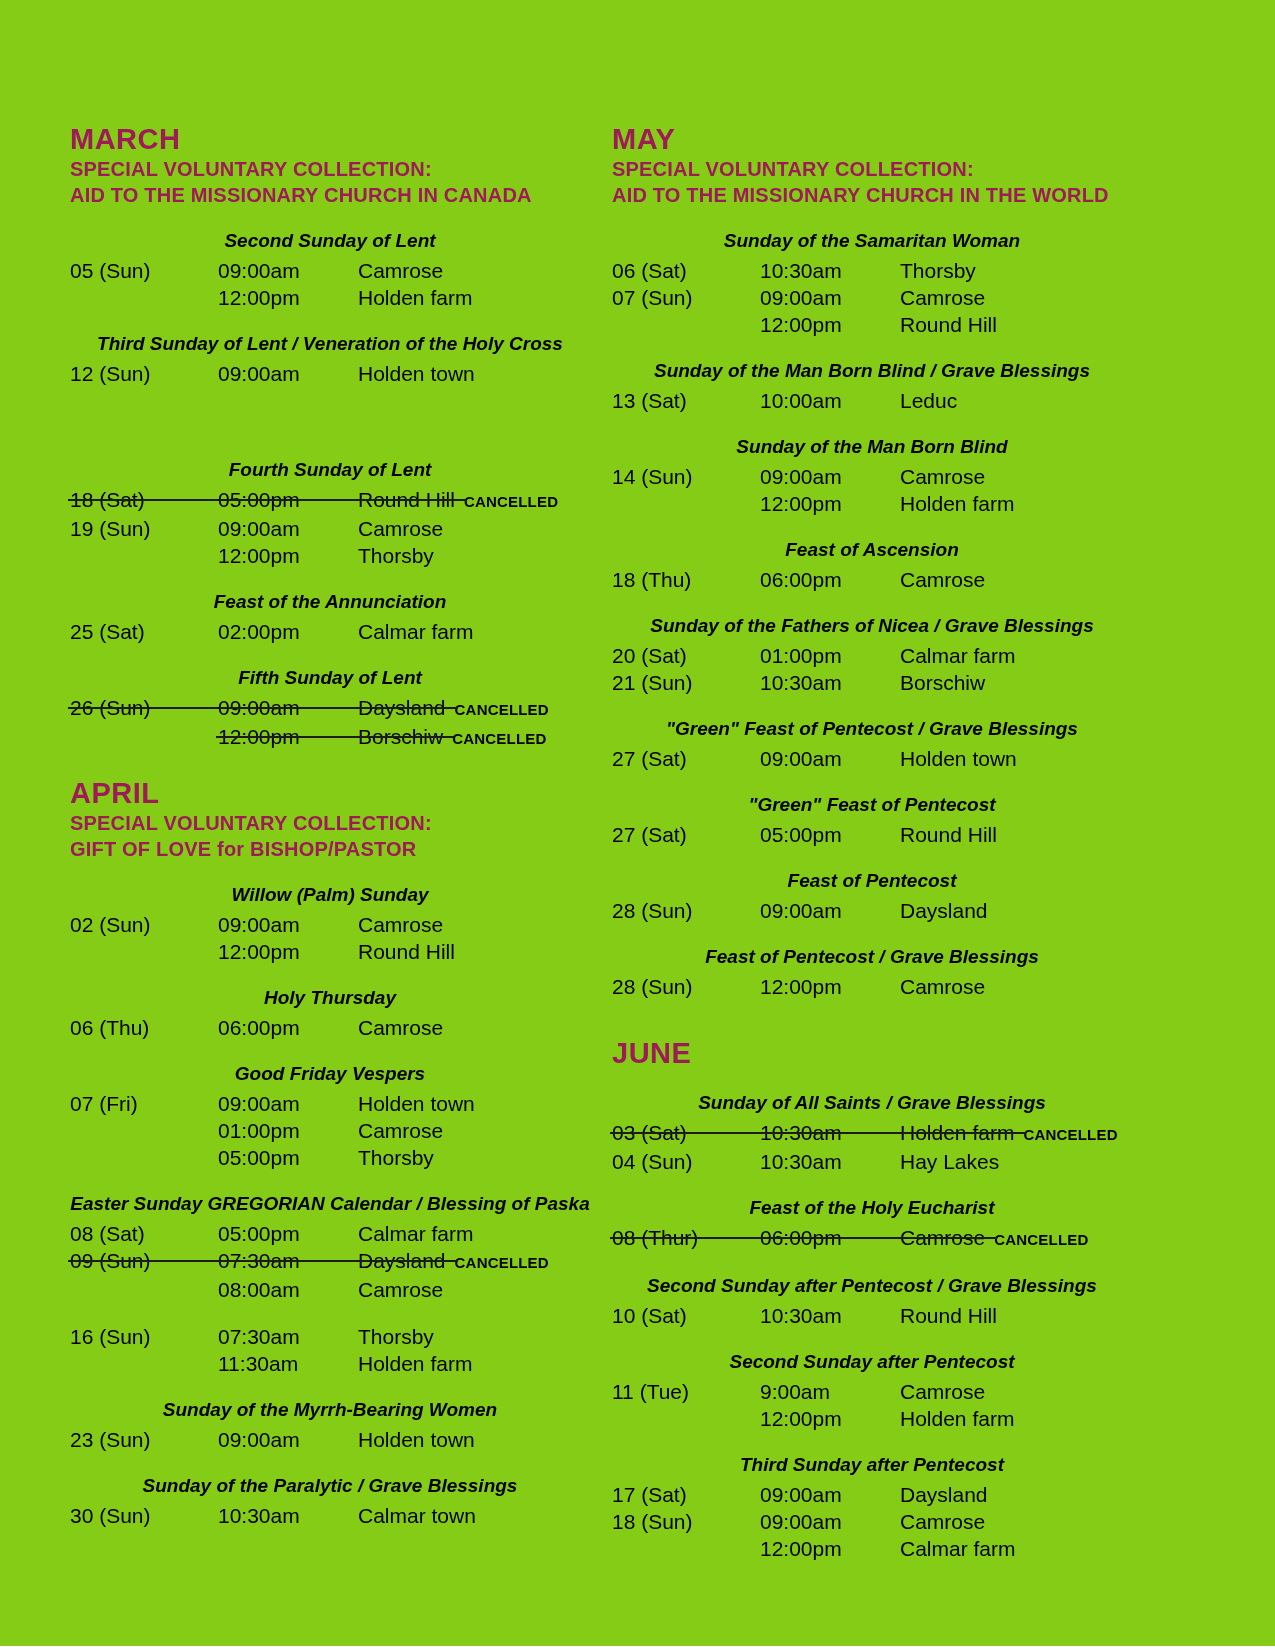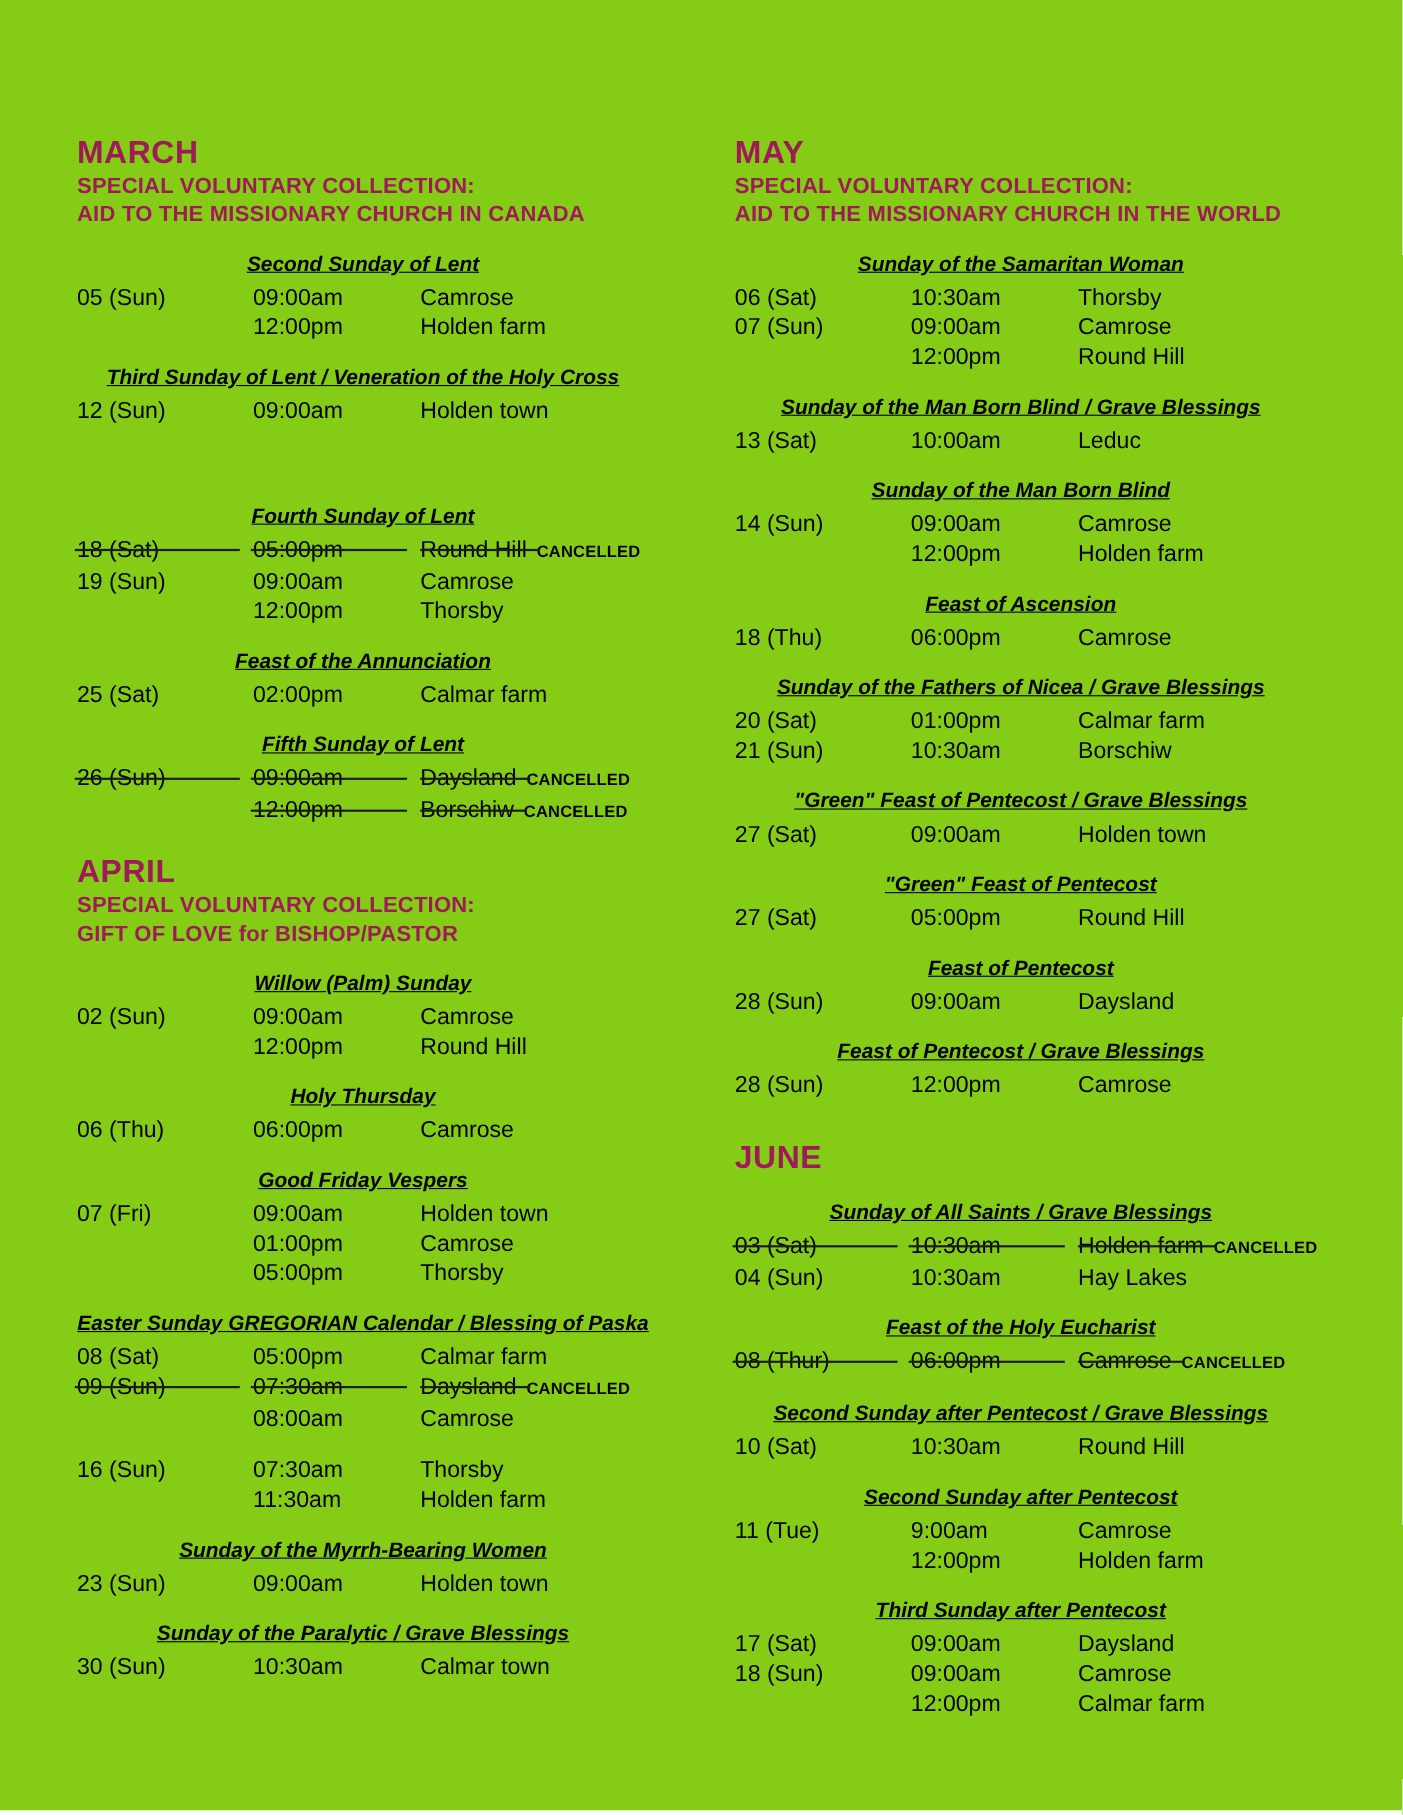--- a/index.html
+++ b/index.html
@@ -7,21 +7,21 @@
     position: relative;
     width: 1275px;
     height: 1646px;
     background: #84cc16;
     font-family: "Liberation Sans", sans-serif;
     color: #000000;
     overflow: hidden;
   }
   .column { position: absolute; top: 122px; width: 520px; }
   .column-left  { left: 70px; }
-  .column-right { left: 668px; }
+  .column-right { left: 612px; }
 
   .month { margin-top: 0; }
   .month + .month { margin-top: 24px; }
   .month.extra-top { margin-top: 36px; }
 
   .month-name {
     font-size: 29px;
     font-weight: bold;
     line-height: 34px;
     color: var(--accent);
@@ -38,29 +38,27 @@
   .section { margin-top: 20px; }
   .section.extra-gap { margin-top: 70px; }
 
   .section-title {
     text-align: center;
     font-size: 19px;
     font-weight: bold;
     font-style: italic;
     line-height: 26px;
     margin-bottom: 3px;
-    text-decoration: underline;
   }
 
   .event-row {
     display: grid;
     grid-template-columns: 148px 140px 1fr;
     font-size: 21px;
     line-height: 27px;
-    gap: 12px;
   }
   .cell { position: relative; white-space: nowrap; }
   .loc-name { position: relative; display: inline-block; }
   .cancelled-badge {
     font-size: 15px;
     font-weight: bold;
     margin-left: 9px;
     letter-spacing: 0.2px;
   }
 

